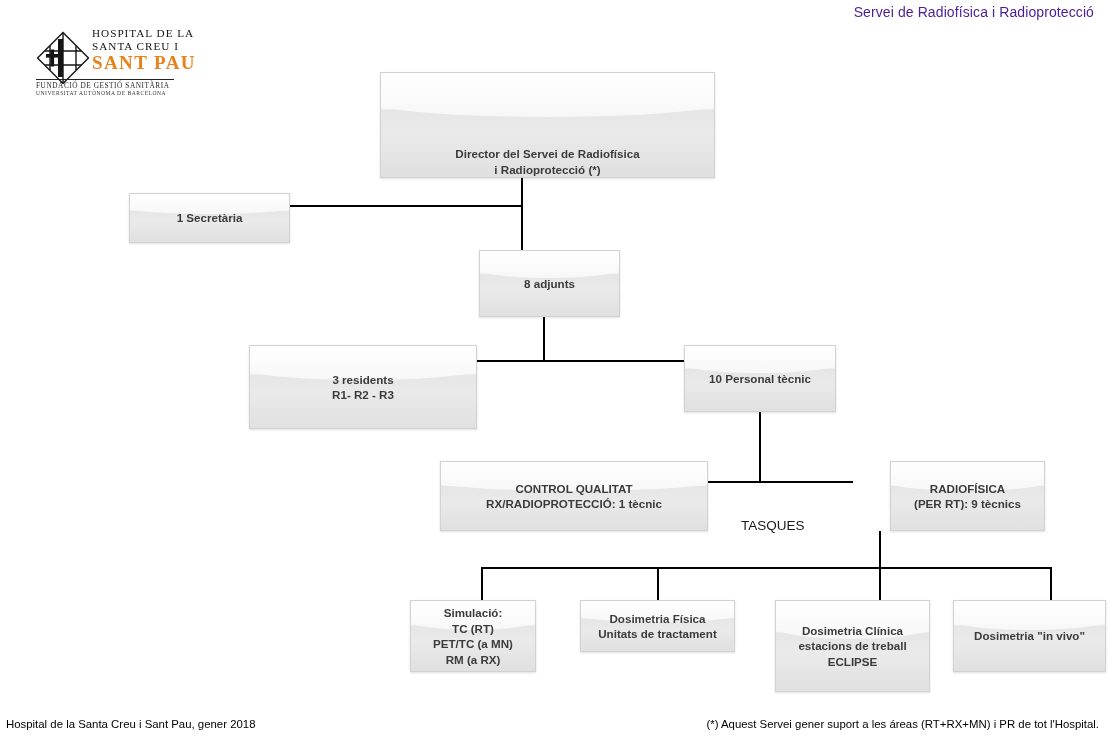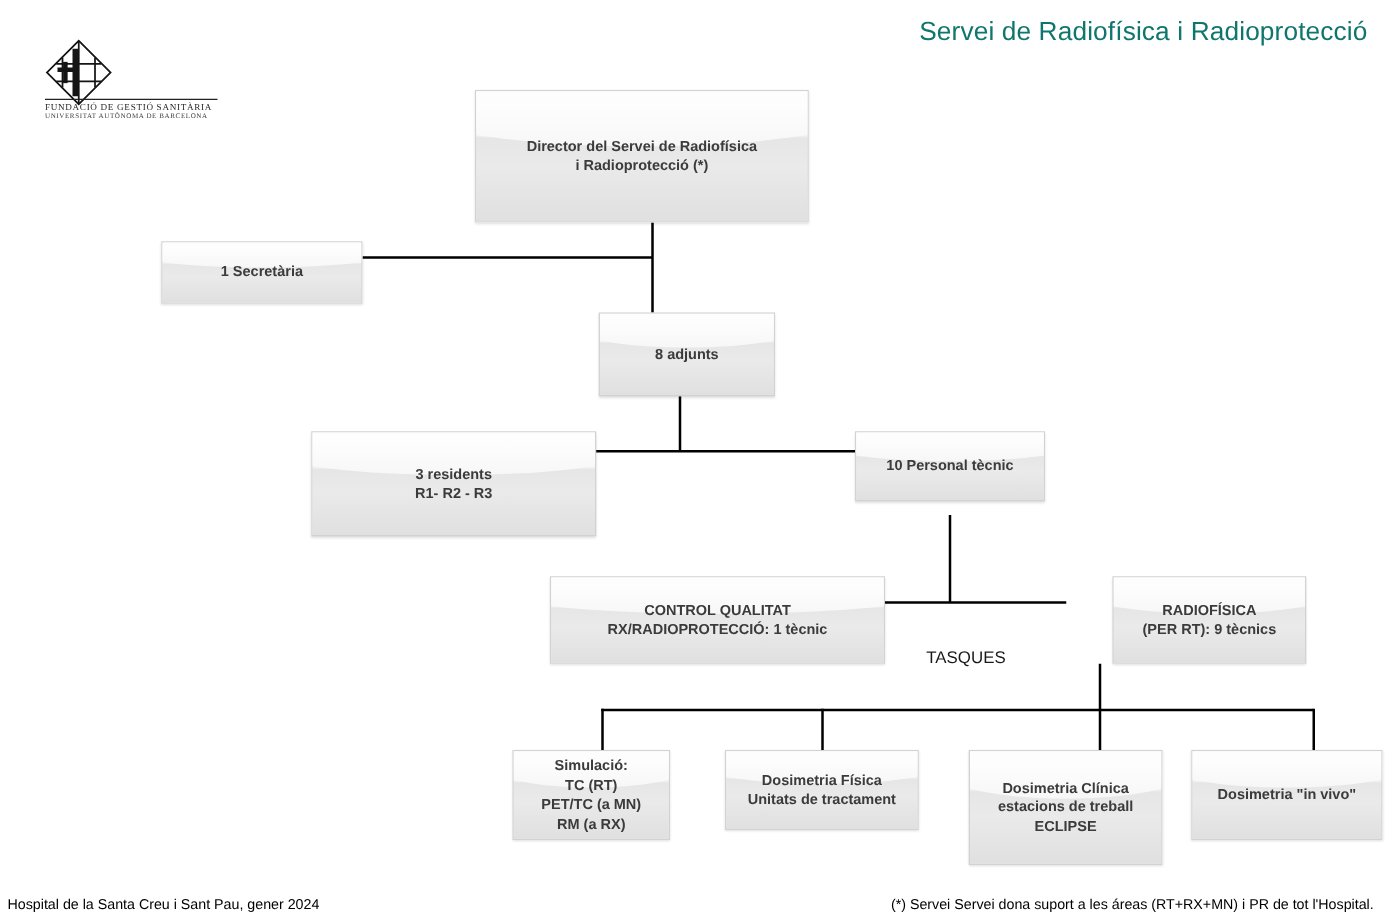--- a/index.html
+++ b/index.html
@@ -10,23 +10,23 @@
   body {
     width: 1108px; height: 737px;
     position: relative;
     overflow: hidden;
     font-family: "Liberation Sans", sans-serif;
   }
 
   
   .page-title {
     position: absolute;
-    right: 14px; top: 14px;
-    font-size: 21px;
-    color: #0f766e;
+    right: 14px; top: 4px;
+    font-size: 14px;
+    color: #4c1d95;
     letter-spacing: 0.1px;
     white-space: nowrap;
   }
 
   
   .logo {
     position: absolute;
     left: 36px; top: 27px;
     width: 146px; height: 72px;
   }
@@ -163,20 +163,25 @@
       <line x1="40" y1="15" x2="40" y2="39"></line>
       <line x1="9" y1="20" x2="45" y2="20"></line>
       <line x1="9" y1="34" x2="45" y2="34"></line>
     </g>
     <g fill="#151515">
       <rect x="14.5" y="18.5" width="3.6" height="17"></rect>
       <rect x="10" y="23" width="13" height="3.6"></rect>
       <rect x="22" y="8" width="5" height="38"></rect>
     </g>
   </svg>
+  <div class="logo-text">
+    <div class="logo-l1">HOSPITAL DE LA</div>
+    <div class="logo-l2">SANTA CREU I</div>
+    <div class="logo-l3">SANT PAU</div>
+  </div>
   <div class="logo-rule"></div>
   <div class="logo-l4">FUNDACIÓ DE GESTIÓ SANITÀRIA</div>
   <div class="logo-l5">UNIVERSITAT AUTÒNOMA DE BARCELONA</div>
 </div>
 
 <div class="line v" style="left:521px; top:178px; height:72px;"></div>
 
 <div class="line h" style="left:290px; top:205px; width:232px;"></div>
 
 <div class="line v" style="left:543px; top:317px; height:44px;"></div>
@@ -191,68 +196,68 @@
 
 <div class="line h" style="left:481px; top:567px; width:570px;"></div>
 
 <div class="line v" style="left:481px; top:567px; height:33px;"></div>
 <div class="line v" style="left:657px; top:567px; height:33px;"></div>
 <div class="line v" style="left:879px; top:567px; height:33px;"></div>
 <div class="line v" style="left:1050px; top:567px; height:33px;"></div>
 
 <div class="tasques-label" style="left:741px; top:486px;margin-top:32px;">TASQUES</div>
 
-<div class="node" style="left:380px; top:72px; width:267px; height:106px;">
+<div class="node" style="left:380px; top:72px; width:335px; height:106px;align-items:flex-end;">
   <span class="label">Director del Servei de Radiofísica
 i Radioprotecció (*)</span>
 </div>
 
 <div class="node" style="left:129px; top:193px; width:161px; height:50px;">
   <span class="label">1 Secretària</span>
 </div>
 
 <div class="node" style="left:479px; top:250px; width:141px; height:67px;">
   <span class="label">8 adjunts</span>
 </div>
 
 <div class="node" style="left:249px; top:345px; width:228px; height:84px;">
   <span class="label">3 residents
 R1- R2 - R3</span>
 </div>
 
-<div class="node" style="left:684px; top:345px; width:152px; height:56px;">
+<div class="node" style="left:684px; top:345px; width:152px; height:67px;">
   <span class="label">10 Personal tècnic</span>
 </div>
 
 <div class="node" style="left:440px; top:461px; width:268px; height:70px;">
   <span class="label">CONTROL QUALITAT
 RX/RADIOPROTECCIÓ: 1 tècnic</span>
 </div>
 
 <div class="node" style="left:852px; top:461px; width:155px; height:70px;margin-left:38px;">
   <span class="label">RADIOFÍSICA
 (PER RT): 9 tècnics</span>
 </div>
 
 <div class="node" style="left:410px; top:600px; width:126px; height:72px;">
   <span class="label">Simulació:
 TC (RT)
 PET/TC (a MN)
 RM (a RX)</span>
 </div>
 
-<div class="node" style="left:580px; top:600px; width:155px; height:64px;">
+<div class="node" style="left:580px; top:600px; width:155px; height:52px;">
   <span class="label">Dosimetria Física
 Unitats de tractament</span>
 </div>
 
 <div class="node" style="left:775px; top:600px; width:155px; height:92px;">
   <span class="label">Dosimetria Clínica
 estacions de treball
 ECLIPSE</span>
 </div>
 
 <div class="node" style="left:953px; top:600px; width:153px; height:72px;">
   <span class="label">Dosimetria "in vivo"</span>
 </div>
 
-<div class="footer-left">Hospital de la Santa Creu i Sant Pau, gener 2024</div>
-<div class="footer-right">(*) Servei Servei dona suport a les áreas (RT+RX+MN) i PR de tot l'Hospital.</div>
+<div class="footer-left">Hospital de la Santa Creu i Sant Pau, gener 2018</div>
+<div class="footer-right">(*) Aquest Servei gener suport a les áreas (RT+RX+MN) i PR de tot l'Hospital.</div>
 
 </body></html>

